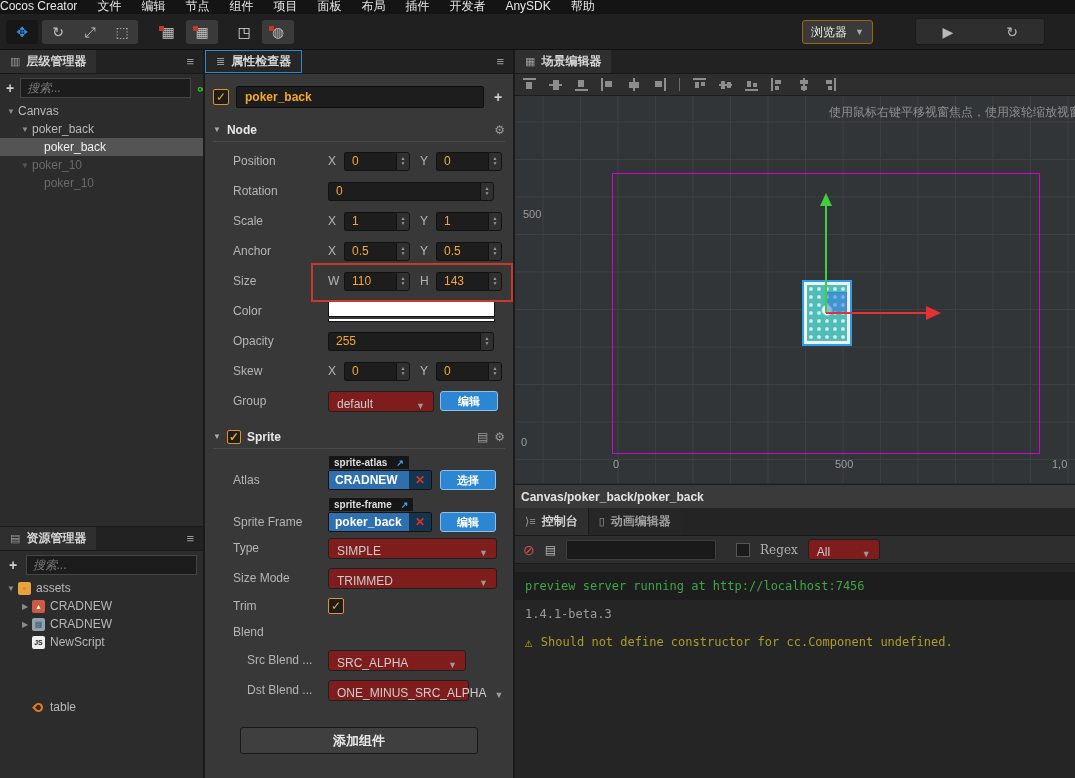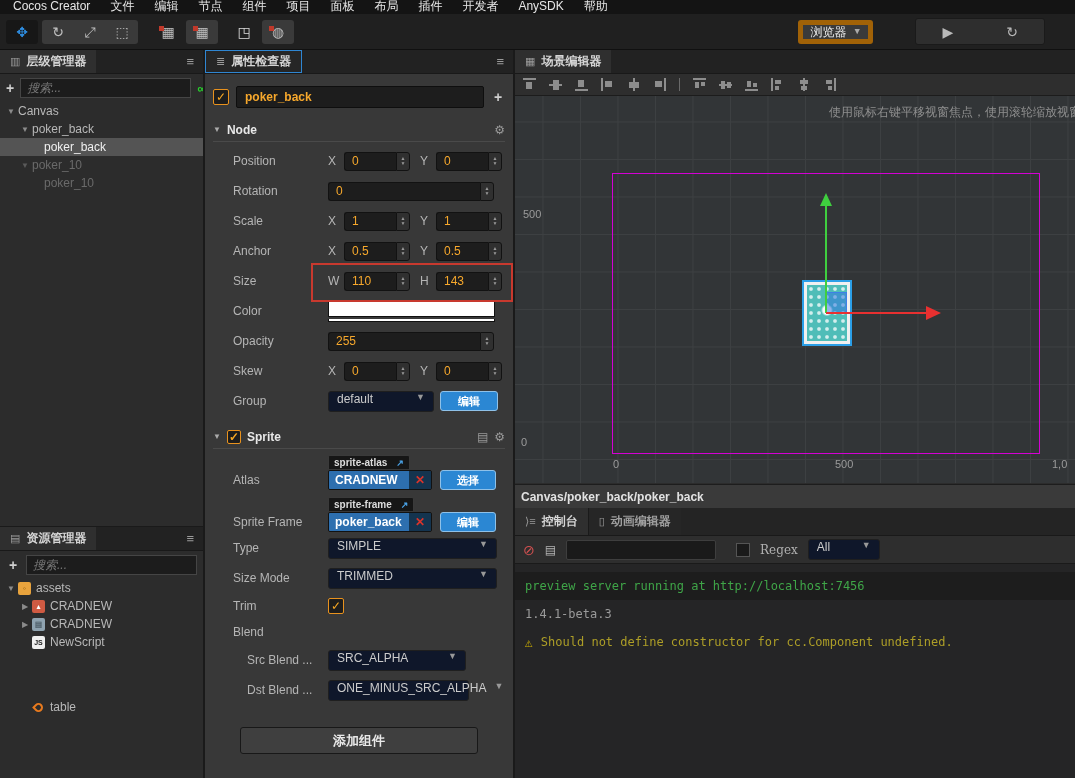--- a/index.html
+++ b/index.html
@@ -3,30 +3,30 @@
 <meta charset="utf-8">
 <style>
   * { box-sizing: border-box; margin:0; padding:0; }
   html,body { background:#1e1e1e; }
   body { font-family:"Liberation Sans", sans-serif; font-size:12px; color:#c8c8c8; }
   #win { position:relative; width:1075px; height:778px; background:#2a2a2a; overflow:hidden; }
 
   
   #menubar { position:absolute; left:0; top:0; width:1075px; height:14px; background:#141414; display:flex; align-items:flex-start; gap:0; color:#e6e6e6; overflow:hidden; }
   #menubar .mi { padding:0 10px; line-height:13px; font-size:12px; white-space:nowrap; }
-  #menubar .app { padding-left:13px; }
+  #menubar .app { padding-left:0; }
 
   
   #toolbar { position:absolute; left:0; top:14px; width:1075px; height:36px; background:#202020; border-bottom:1px solid #101010; }
   .tgroup { position:absolute; top:6px; height:24px; background:#3a3a3a; border-radius:3px; display:flex; align-items:center; }
   .ttile { width:32px; height:24px; display:flex; align-items:center; justify-content:center; font-size:14px; color:#c0c0c0; }
   .ttile.active { background:#171717; border-radius:3px; color:#2e8de0; }
   .raccent { position:relative; }
   .raccent::after{ content:""; position:absolute; left:7px; top:6px; width:5px; height:5px; background:#c0392b; }
-  #preview-target { position:absolute; right:202px; top:6px; height:24px; padding:0 8px; background:#3a3a3a; border:5px solid #a16207; border-radius:3px; color:#eee; display:flex; align-items:center; gap:8px;font-family:Liberation Mono, monospace; }
+  #preview-target { position:absolute; right:202px; top:6px; height:24px; padding:0 8px; background:#3a3a3a; border:1px solid #a16207; border-radius:3px; color:#eee; display:flex; align-items:center; gap:8px; }
   #preview-target .caret { color:#aaa; font-size:9px; }
   #play-pill { position:absolute; right:30px; top:4px; width:130px; height:27px; background:#2e2e2e; border:1px solid #1a1a1a; border-radius:3px; display:flex; }
   #play-pill span { flex:1; display:flex; align-items:center; justify-content:center; color:#b9b9b9; font-size:14px; }
 
   
   .panel { position:absolute; overflow:hidden; background:#2c2c2c; }
   .tabbar { height:24px; background:#222; border-bottom:1px solid #191919; display:flex; align-items:stretch; }
   .tab { display:flex; align-items:center; gap:6px; padding:0 10px; background:#2f2f2f; color:#d6d6d6; font-size:12px; font-weight:bold; }
   .tab .ticon { color:#9a9a9a; font-weight:normal; font-size:11px; }
   .tab.bluesel { border:1px solid #2f86d2; background:#262626; }
@@ -60,21 +60,21 @@
   .prow { height:30px; display:flex; align-items:center; padding-left:28px; }
   .prow .plabel { width:95px; flex:none; color:#b5b5b5; }
   .axis { width:16px; color:#b5b5b5; flex:none; }
   .nfield { display:flex; flex:none; margin-right:10px; }
   .nfield .val { width:52px; height:19px; background:#1d1d1d; border:1px solid #121212; border-right:none; border-radius:3px 0 0 3px; color:#f7a82c; padding:1px 7px 0 7px; }
   .nfield .stp { width:14px; height:19px; background:#303030; border:1px solid #121212; border-radius:0 3px 3px 0; display:flex; flex-direction:column; align-items:center; justify-content:center; color:#9a9a9a; font-size:5px; line-height:5px; gap:1px; }
   .nfield.wide .val { width:152px; }
   .swatch { width:167px; height:16px; background:#fff; border:1px solid #111; }
   .colorwrap { width:167px; }
   .colorwrap .bar2 { margin-top:2px; height:3px; background:#fff; border:1px solid #111; border-top:none; }
-  .dd { height:21px; background:#0f172a; border:1px solid #1f1f1f; border-radius:3px; color:#ccc; display:flex; align-items:flex-start; padding:0 8px; }
+  .dd { height:21px; background:#7f1d1d; border:1px solid #1f1f1f; border-radius:3px; color:#ccc; display:flex; align-items:flex-end; padding:0 8px; }
   .dd .caret { margin-left:auto; color:#999; font-size:9px; padding-left:8px; }
   .bluebtn { height:20px; background:#2b87d3; border:1px solid #8fc1e8; border-radius:3px; color:#fff; font-weight:bold; font-size:11px; display:flex; align-items:center; justify-content:center; }
   .chiptag { display:inline-flex; align-items:center; gap:9px; background:#161616; border:1px solid #3a3a3a; border-bottom:none; color:#ddd; font-size:10px; font-weight:bold; padding:1px 5px; border-radius:2px 2px 0 0; }
   .chiptag .ext { color:#4aa3e8; font-size:9px; }
   .chip { display:flex; width:104px; height:20px; border:1px solid #121212; border-radius:2px; overflow:hidden; }
   .chip .cval { flex:1; background:#2d6faf; color:#fff; font-weight:bold; display:flex; align-items:center; padding-left:6px; }
   .chip .cx { width:22px; background:#14344f; color:#d9342b; font-weight:bold; display:flex; align-items:center; justify-content:center; }
   #add-comp { margin:22px auto 0 auto; display:block; width:238px; height:27px; background:#3f3f3f; border:1px solid #181818; border-radius:3px; color:#e8e8e8; font-weight:bold; font-size:13px; font-family:"Liberation Sans",sans-serif; }
   #size-annotation { position:absolute; left:311px; top:263px; width:202px; height:39px; border:2px solid #c8392e; pointer-events:none; z-index:30; }
 

